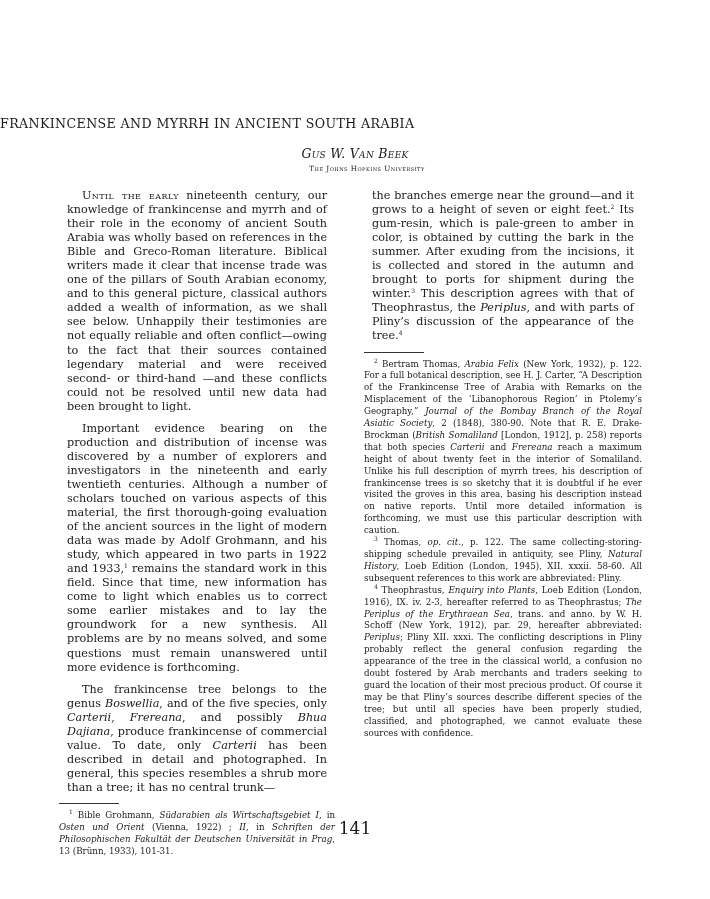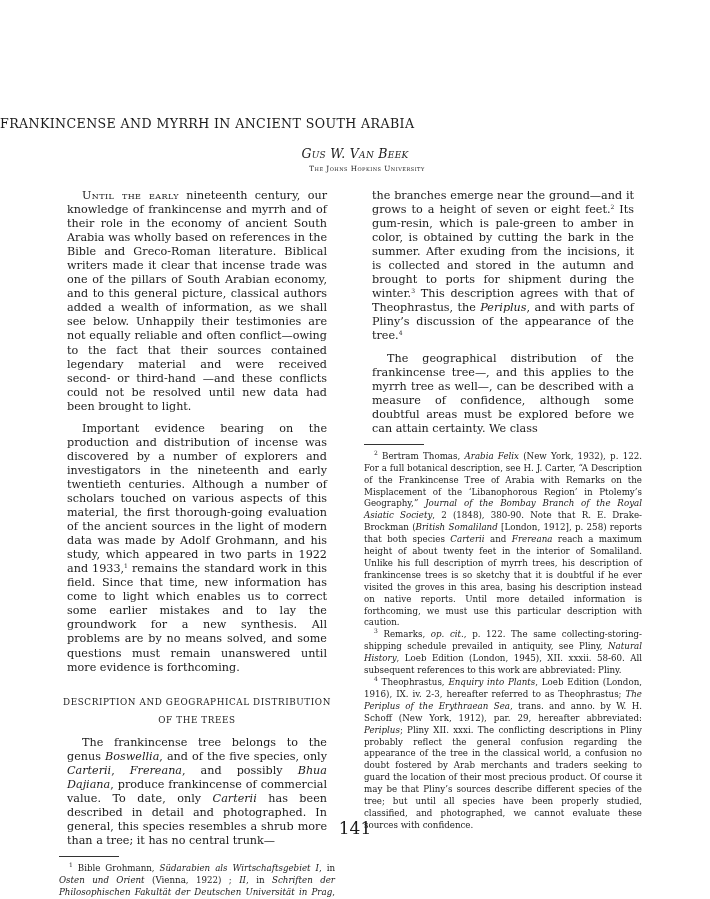--- a/index.html
+++ b/index.html
@@ -29,34 +29,29 @@
 <body>
 
 <div class="title">FRANKINCENSE AND MYRRH IN ANCIENT SOUTH ARABIA</div>
 <div class="author">Gus W. Van Beek</div>
 <div class="affil">The Johns Hopkins University</div>
 
 <div class="col left">
   <p class="body"><span class="sc">Until the early</span><span> nineteenth century, our knowledge of frankincense and myrrh and of their role in the economy of ancient South Arabia was wholly based on references in the Bible and Greco-Roman literature. Biblical writers made it clear that incense trade was one of the pillars of South Arabian economy, and to this general picture, classical authors added a wealth of information, as we shall see below. Unhappily their testimonies are not equally reliable and often conflict—owing to the fact that their sources contained legendary material and were received second- or third-hand —and these conflicts could not be resolved until new data had been brought to light.</span></p>
   <p class="body"><span>Important evidence bearing on the production and distribution of incense was discovered by a number of explorers and investigators in the nineteenth and early twentieth centuries. Although a number of scholars touched on various aspects of this material, the first thorough-going evaluation of the ancient sources in the light of modern data was made by Adolf Grohmann, and his study, which appeared in two parts in 1922 and 1933,</span><sup>1</sup><span> remains the standard work in this field. Since that time, new information has come to light which enables us to correct some earlier mistakes and to lay the groundwork for a new synthesis. All problems are by no means solved, and some questions must remain unanswered until more evidence is forthcoming.</span></p>
 
-  <div class="heading">
-    <div>DESCRIPTION AND GEOGRAPHICAL DISTRIBUTION</div>
-    <div style="line-height:16px">OF THE TREES</div>
-  </div>
 
   <p class="body"><span>The frankincense tree belongs to the genus </span><i>Boswellia</i><span>, and of the five species, only </span><i>Carterii</i><span>, </span><i>Frereana</i><span>, and possibly </span><i>Bhua Dajiana</i><span>, produce frankincense of commercial value. To date, only </span><i>Carterii</i><span> has been described in detail and photographed. In general, this species resembles a shrub more than a tree; it has no central trunk—</span></p>
 
   <div class="rule"></div>
   <p class="note"><sup>1</sup><span> Bible Grohmann, </span><i>Südarabien als Wirtschaftsgebiet I</i><span>, in </span><i>Osten und Orient</i><span> (Vienna, 1922) ; </span><i>II</i><span>, in </span><i>Schriften der Philosophischen Fakultät der Deutschen Universität in Prag</i><span>, 13 (Brünn, 1933), 101-31.</span></p>
 </div>
 
 <div class="col right">
   <p class="body" style="text-indent:0"><span>the branches emerge near the ground—and it grows to a height of seven or eight feet.</span><sup>2</sup><span> Its gum-resin, which is pale-green to amber in color, is obtained by cutting the bark in the summer. After exuding from the incisions, it is collected and stored in the autumn and brought to ports for shipment during the winter.</span><sup>3</sup><span> This description agrees with that of Theophrastus, the </span><i>Periplus</i><span>, and with parts of Pliny’s discussion of the appearance of the tree.</span><sup>4</sup></p>
-  <p class="body" style="margin-top:4px">The geographical distribution of the frankincense tree—, and this applies to the myrrh tree as well—, can be described with a measure of confidence, although some doubtful areas must be explored before we can attain certainty. We class</p>
 
   <div class="rule"></div>
   <p class="note"><sup>2</sup><span> Bertram Thomas, </span><i>Arabia Felix</i><span> (New York, 1932), p. 122. For a full botanical description, see H. J. Carter, “A Description of the Frankincense Tree of Arabia with Remarks on the Misplacement of the ‘Libanophorous Region’ in Ptolemy’s Geography,” </span><i>Journal of the Bombay Branch of the Royal Asiatic Society</i><span>, 2 (1848), 380-90. Note that R. E. Drake-Brockman (</span><i>British Somaliland</i><span> [London, 1912], p. 258) reports that both species </span><i>Carterii</i><span> and </span><i>Frereana</i><span> reach a maximum height of about twenty feet in the interior of Somaliland. Unlike his full description of myrrh trees, his description of frankincense trees is so sketchy that it is doubtful if he ever visited the groves in this area, basing his description instead on native reports. Until more detailed information is forthcoming, we must use this particular description with caution.</span></p>
-  <p class="note"><sup>3</sup><span> Remarks, </span><i>op. cit.</i><span>, p. 122. The same collecting-storing-shipping schedule prevailed in antiquity, see Pliny, </span><i>Natural History</i><span>, Loeb Edition (London, 1945), XII. xxxii. 58-60. All subsequent references to this work are abbreviated: Pliny.</span></p>
+  <p class="note"><sup>3</sup><span> Thomas, </span><i>op. cit.</i><span>, p. 122. The same collecting-storing-shipping schedule prevailed in antiquity, see Pliny, </span><i>Natural History</i><span>, Loeb Edition (London, 1945), XII. xxxii. 58-60. All subsequent references to this work are abbreviated: Pliny.</span></p>
   <p class="note"><sup>4</sup><span> Theophrastus, </span><i>Enquiry into Plants</i><span>, Loeb Edition (London, 1916), IX. iv. 2-3, hereafter referred to as Theophrastus; </span><i>The Periplus of the Erythraean Sea</i><span>, trans. and anno. by W. H. Schoff (New York, 1912), par. 29, hereafter abbreviated: </span><i>Periplus</i><span>; Pliny XII. xxxi. The conflicting descriptions in Pliny probably reflect the general confusion regarding the appearance of the tree in the classical world, a confusion no doubt fostered by Arab merchants and traders seeking to guard the location of their most precious product. Of course it may be that Pliny’s sources describe different species of the tree; but until all species have been properly studied, classified, and photographed, we cannot evaluate these sources with confidence.</span></p>
 </div>
 
 <div class="pageno">141</div>
 
 </body></html>

